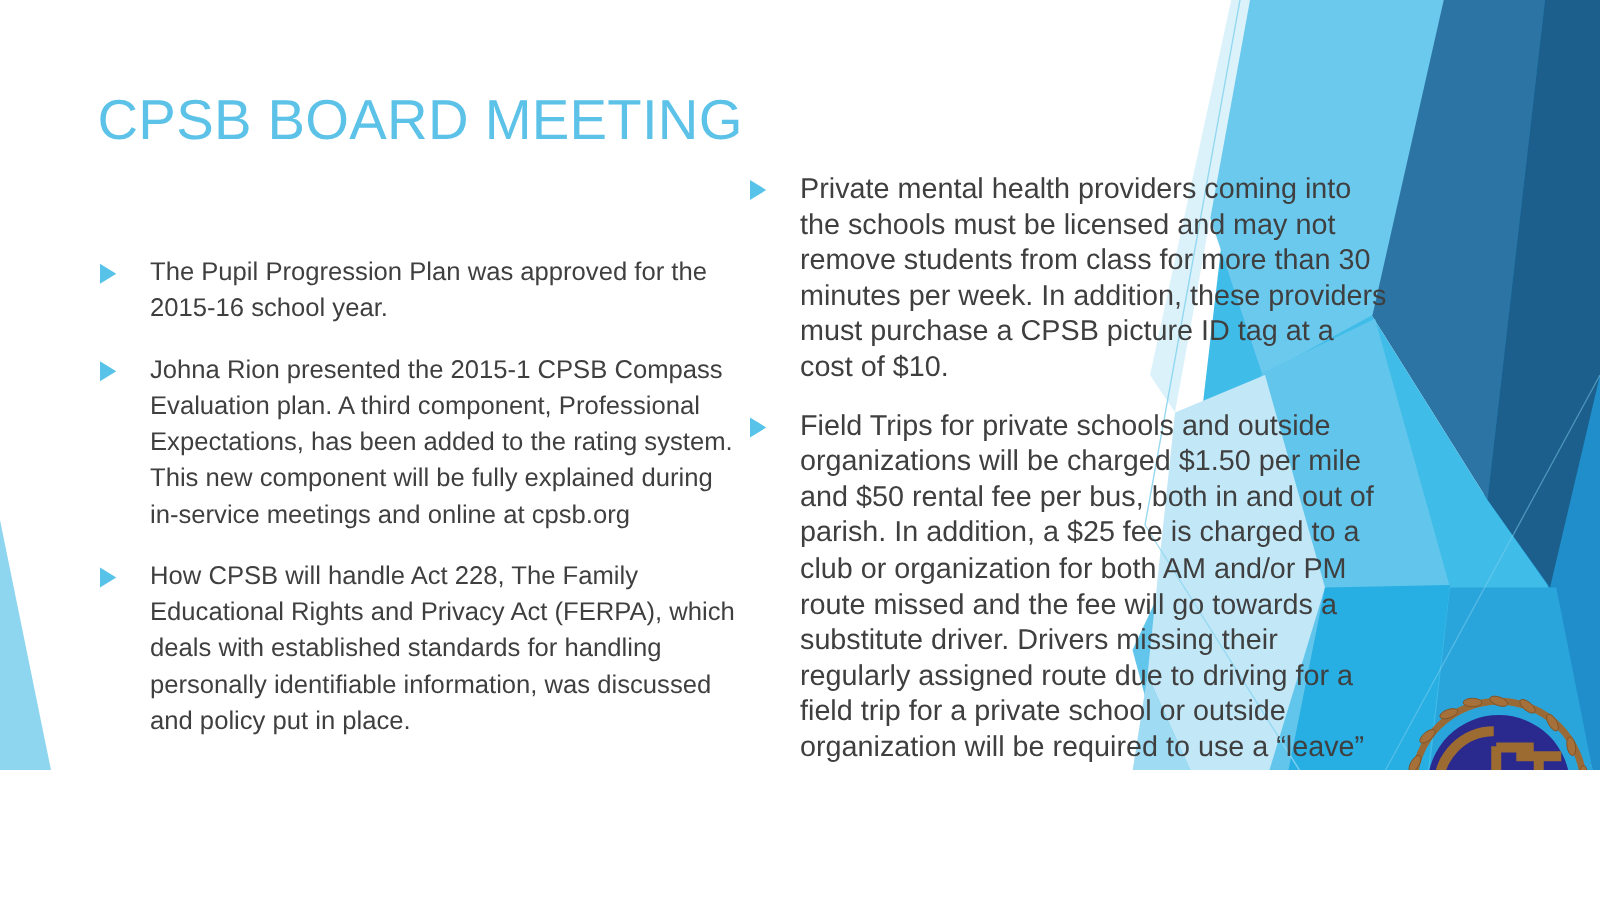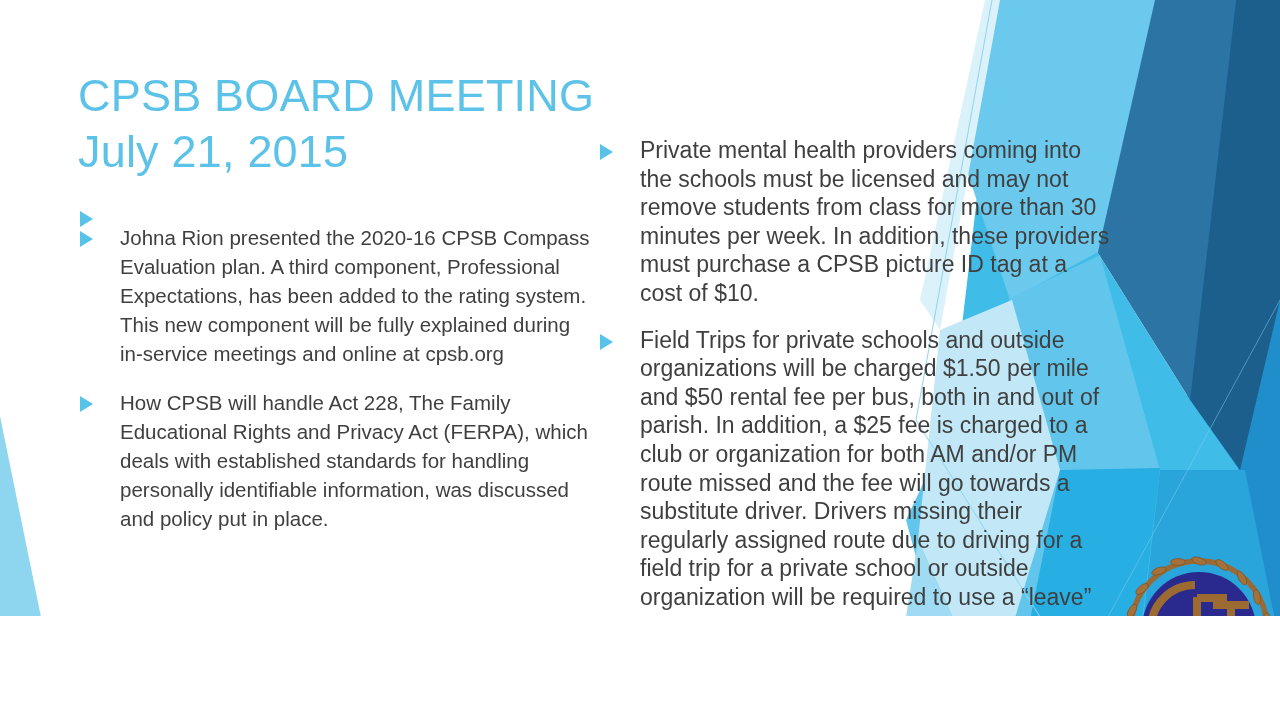--- a/index.html
+++ b/index.html
@@ -117,32 +117,32 @@
 
     <polygon points="1160,470 1245,470 1280,646 1280,720 1132,720" fill="#2AA5DC"></polygon>
 
     <line x1="992" y1="0" x2="916" y2="420" stroke="#8FD6F0" stroke-width="1.1" opacity="0.95"></line>
     <line x1="916" y1="420" x2="1105" y2="720" stroke="#8FD6F0" stroke-width="1.1" opacity="0.85"></line>
     <line x1="1280" y1="300" x2="1052" y2="720" stroke="#7FD0EE" stroke-width="1" opacity="0.5"></line>
   </svg>
 
   <div id="title-block">
     <div class="title-line">CPSB BOARD MEETING</div>
-    <div class="title-line">July 21, 2015</div>
   </div>
 
   <div id="left-col" class="col">
 
     <div class="bullet">
       <span class="bullet-marker"></span>
-    </div>
-
-    <div class="bullet">
-      <span class="bullet-marker"></span>
-      <span>Johna Rion presented the 2020-16 CPSB Compass Evaluation plan. A third component, Professional Expectations, has been added to the rating system. This new component will be fully explained during in-service meetings and online at cpsb.org</span>
+      <span>The Pupil Progression Plan was approved for the 2015-16 school year.</span>
+    </div>
+
+    <div class="bullet">
+      <span class="bullet-marker"></span>
+      <span>Johna Rion presented the 2015-1 CPSB Compass Evaluation plan. A third component, Professional Expectations, has been added to the rating system. This new component will be fully explained during in-service meetings and online at cpsb.org</span>
     </div>
 
     <div class="bullet">
       <span class="bullet-marker"></span>
       <span>How CPSB will handle Act 228, The Family Educational Rights and Privacy Act (FERPA), which deals with established standards for handling personally identifiable information, was discussed and policy put in place.</span>
     </div>
 
   </div>
 
   <div id="right-col" class="col">

